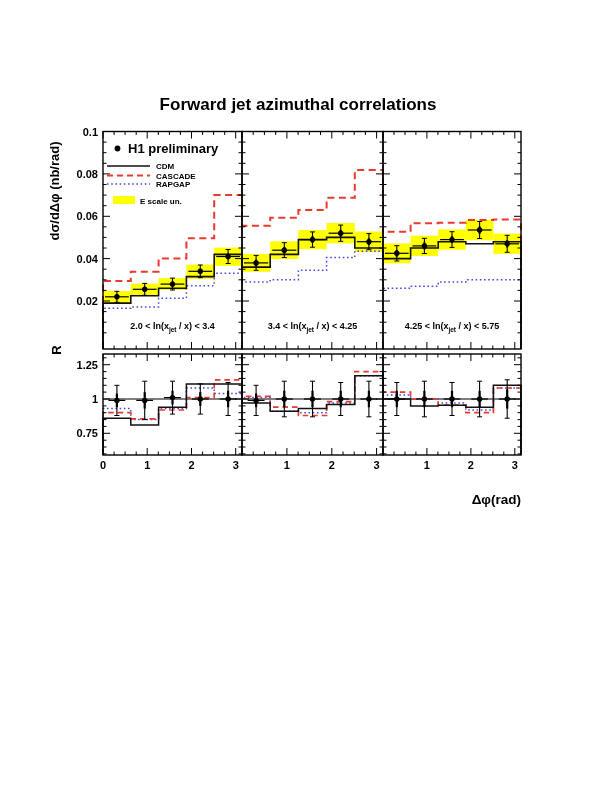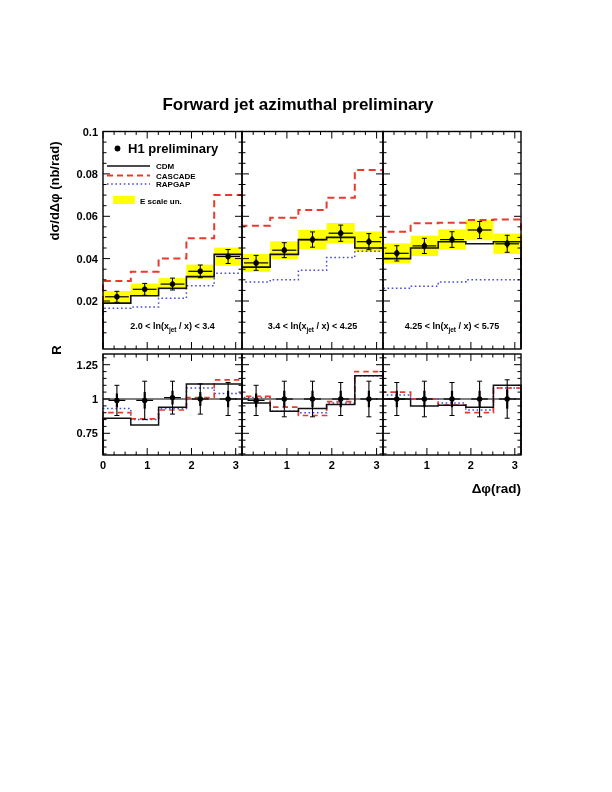--- a/index.html
+++ b/index.html
@@ -3,28 +3,28 @@
 <meta charset="utf-8">
 <style>
   html,body{margin:0;padding:0;background:#ffffff;}
   body{width:612px;height:792px;position:relative;font-family:"Liberation Sans",sans-serif;}
   .abs{position:absolute;}
   #fig-title{left:0;top:95px;width:596px;text-align:center;font-size:17px;font-weight:bold;color:#000;}
   #ylab-top{left:-45px;top:183px;width:200px;height:16px;text-align:center;font-size:13px;font-weight:bold;
             transform:rotate(-90deg);color:#000;}
   #ylab-ratio{left:-43px;top:342px;width:200px;height:16px;text-align:center;font-size:13px;font-weight:bold;
             transform:rotate(-90deg);color:#000;}
-  #xlab{left:390px;top:481px;width:131px;text-align:right;font-size:13.5px;font-weight:bold;color:#000;}
+  #xlab{left:390px;top:492px;width:131px;text-align:right;font-size:13.5px;font-weight:bold;color:#000;}
   svg text{font-family:"Liberation Sans",sans-serif;fill:#000;}
 </style>
 </head>
 <body>
 
 <div>
-  <div id="fig-title" class="abs">Forward jet azimuthal preliminary</div>
+  <div id="fig-title" class="abs">Forward jet azimuthal correlations</div>
   <div id="ylab-top" class="abs">dσ/dΔφ (nb/rad)</div>
   <div id="ylab-ratio" class="abs">R</div>
   <div id="xlab" class="abs">Δφ(rad)</div>
   <svg id="plot" class="abs" style="left:0;top:0" width="612" height="792">
       <g>
         <rect x="103" y="291" width="27.8" height="12.1" fill="#ffff00"></rect>
         <rect x="130.8" y="283.6" width="27.8" height="11.4" fill="#ffff00"></rect>
         <rect x="158.6" y="278.1" width="27.8" height="11.9" fill="#ffff00"></rect>
         <rect x="186.4" y="264.6" width="27.8" height="14.2" fill="#ffff00"></rect>
         <rect x="214.2" y="247.6" width="27.8" height="18.2" fill="#ffff00"></rect>

